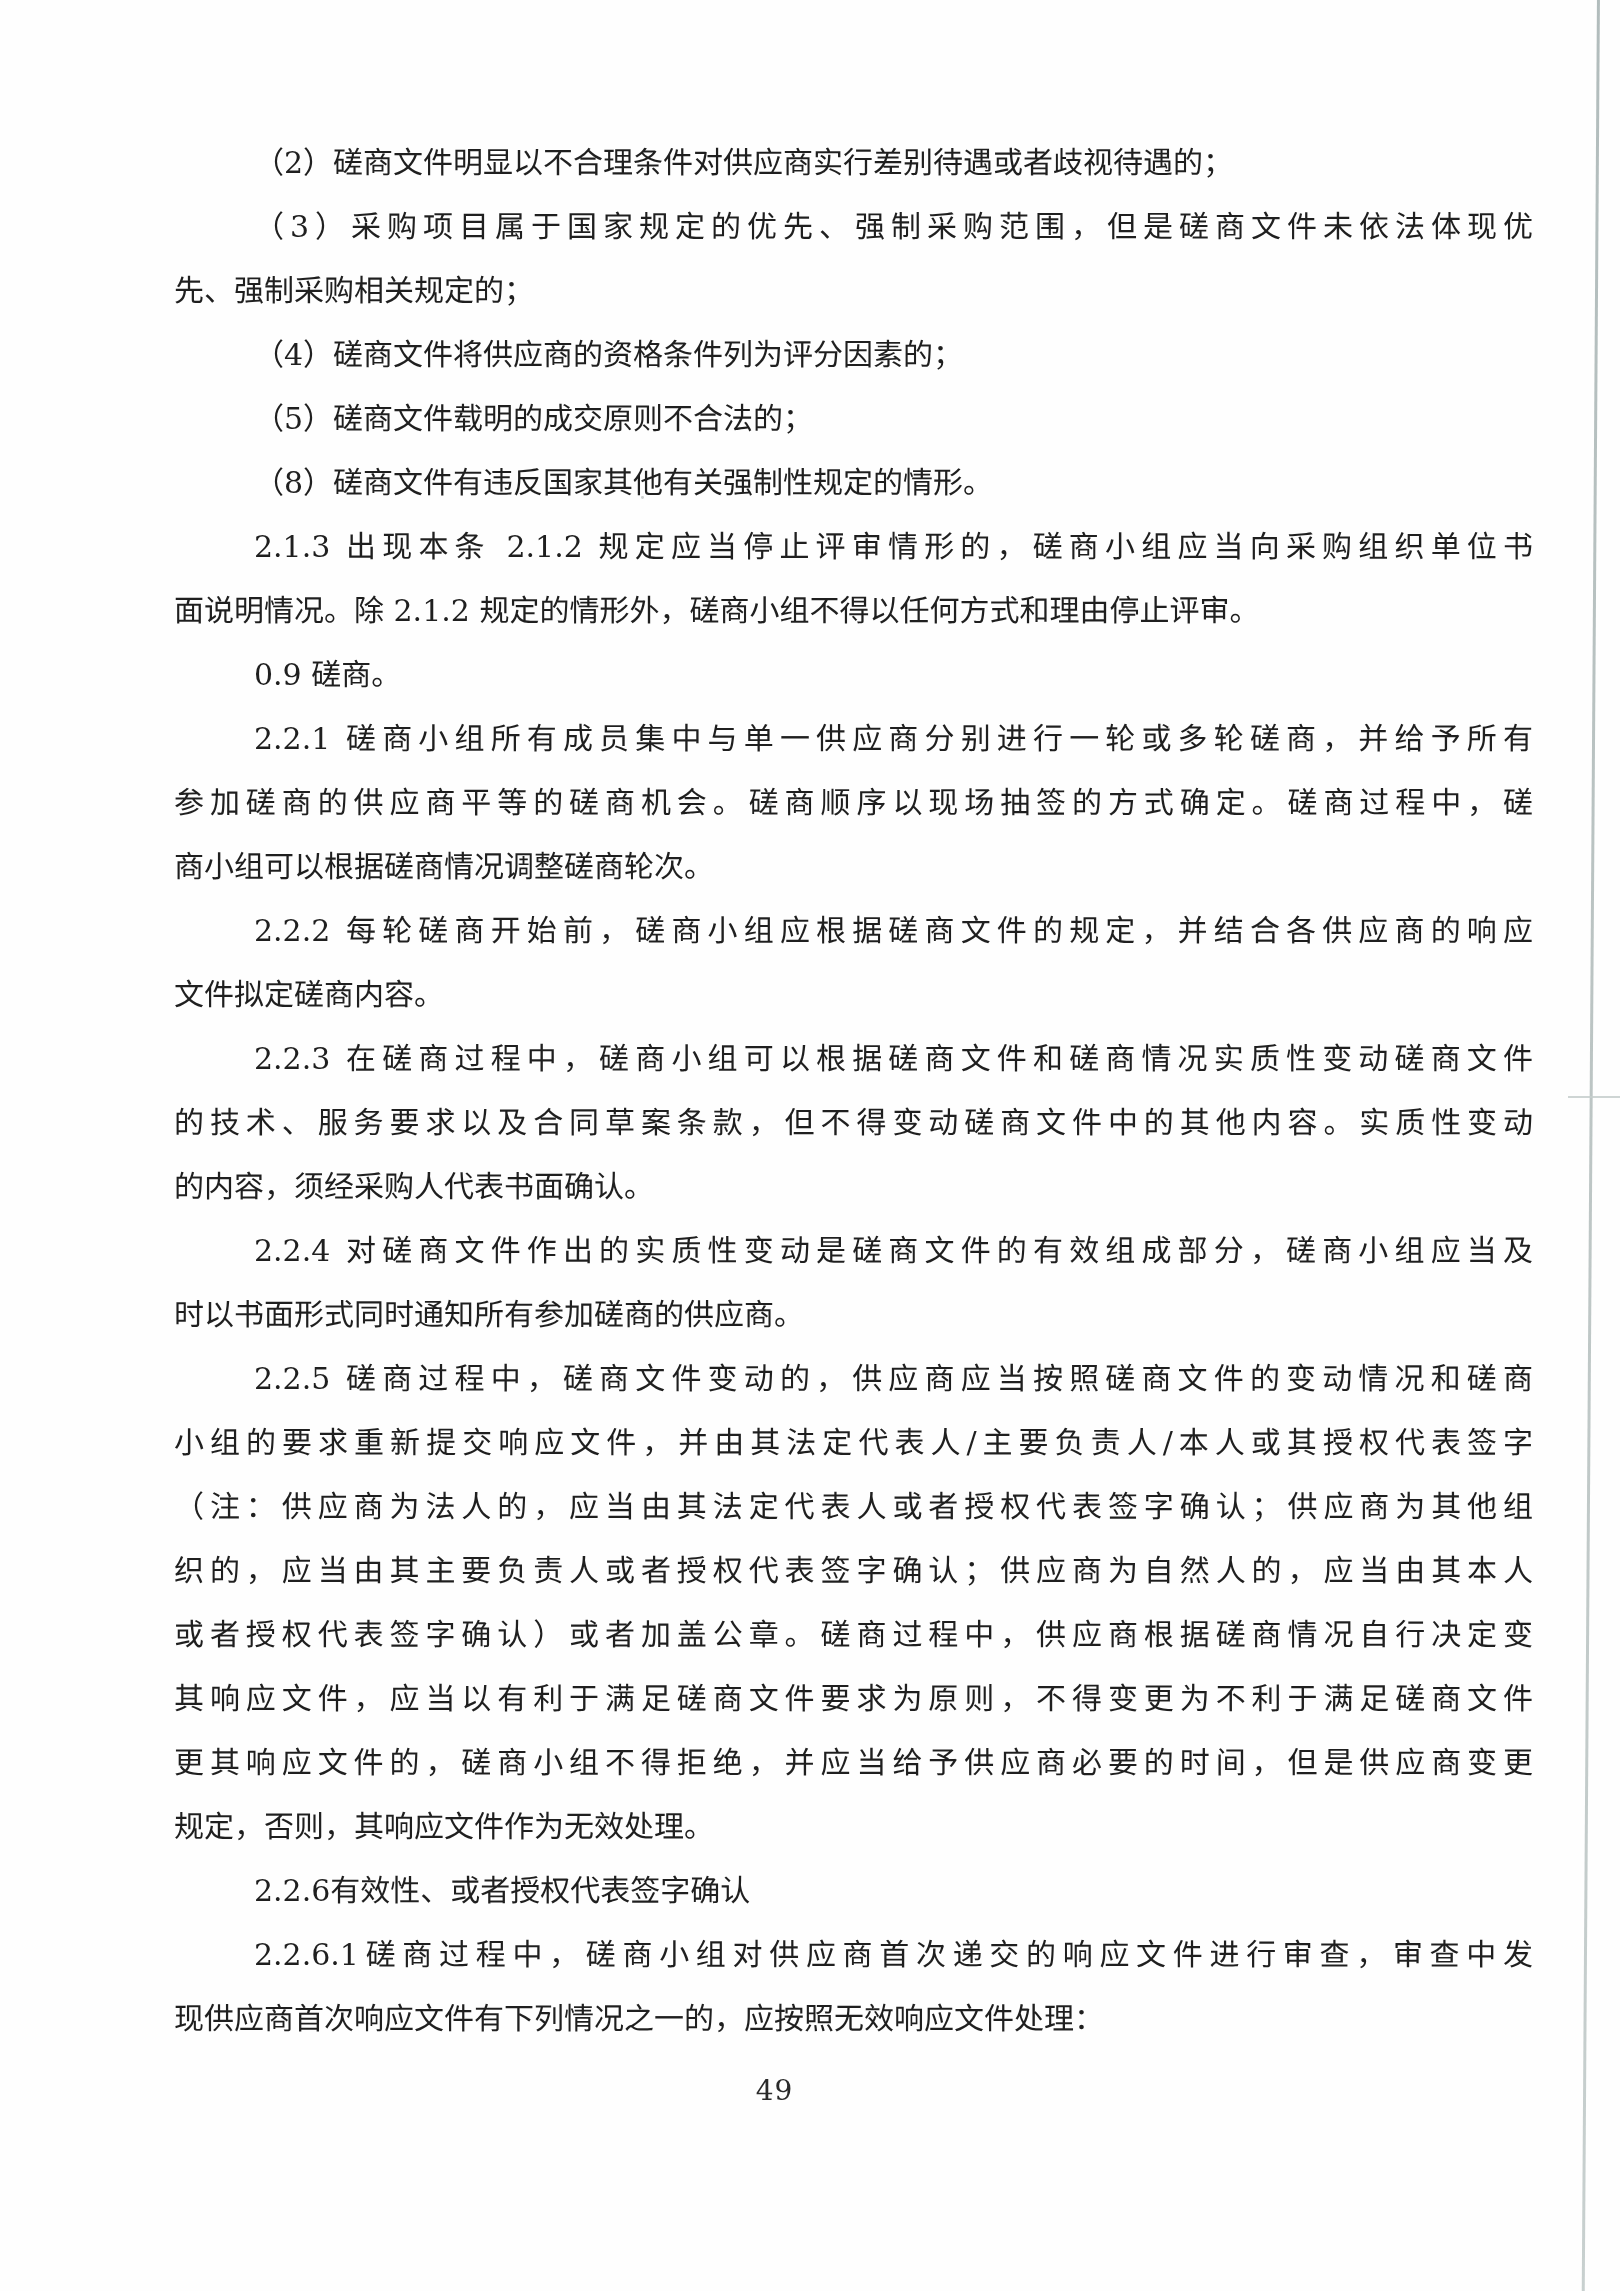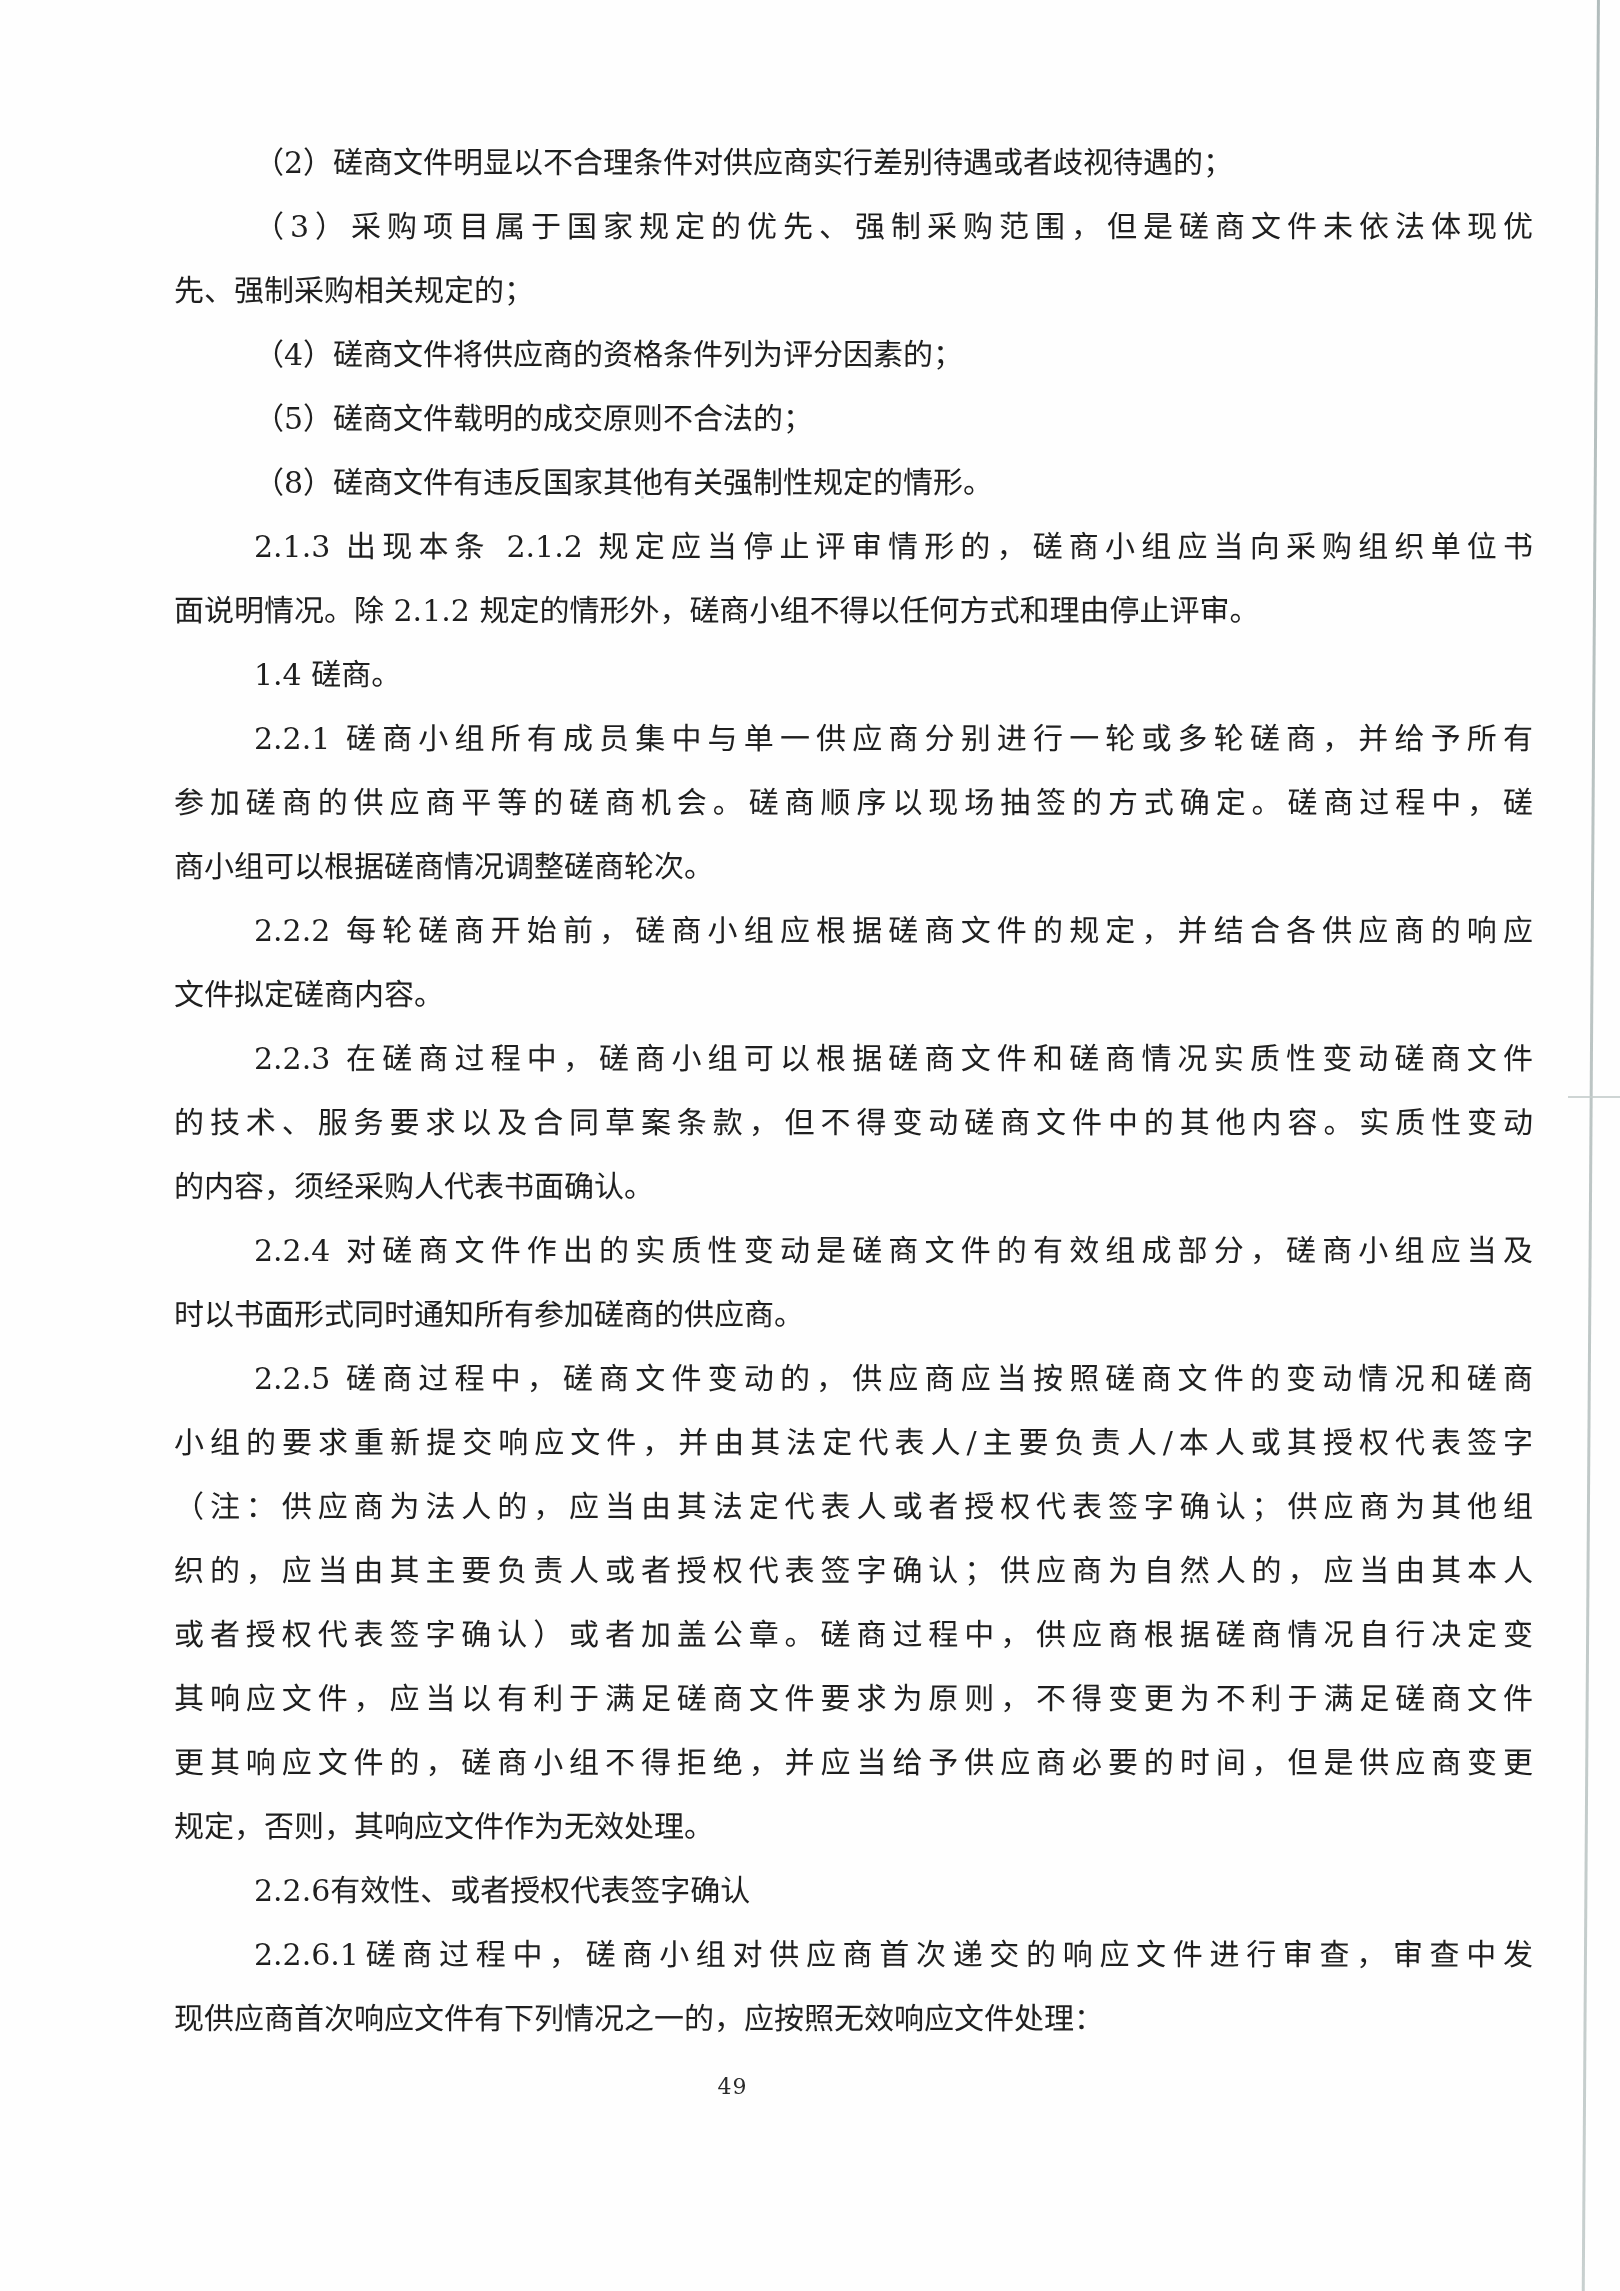--- a/index.html
+++ b/index.html
@@ -32,25 +32,25 @@
   .tline.indent {
     text-indent: 80px;
   }
   .tline.fill {
     text-align: justify;
     text-align-last: justify;
     text-justify: inter-character;
   }
   .page-number {
     position: absolute;
-    left: 703px;
+    left: 745px;
     top: 2074px;
     width: 59px;
     text-align: center;
-    font-size: 22px;
+    font-size: 28px;
     color: #2a2a2a;
     letter-spacing: 1px;
   }
   
   .scan-vline {
     position: absolute;
     left: 1597px;
     top: -7.8px;
     width: 2.5px;
     height: 2313px;
@@ -96,21 +96,21 @@
 
   <div class="doc-body">
       <div class="tline indent">（2）磋商文件明显以不合理条件对供应商实行差别待遇或者歧视待遇的；</div>
       <div class="tline indent fill">（3）采购项目属于国家规定的优先、强制采购范围，但是磋商文件未依法体现优</div>
       <div class="tline">先、强制采购相关规定的；</div>
       <div class="tline indent">（4）磋商文件将供应商的资格条件列为评分因素的；</div>
       <div class="tline indent">（5）磋商文件载明的成交原则不合法的；</div>
       <div class="tline indent">（8）磋商文件有违反国家其他有关强制性规定的情形。</div>
       <div class="tline indent fill">2.1.3 出现本条 2.1.2 规定应当停止评审情形的，磋商小组应当向采购组织单位书</div>
       <div class="tline">面说明情况。除 2.1.2 规定的情形外，磋商小组不得以任何方式和理由停止评审。</div>
-      <div class="tline indent">1.4 磋商。</div>
+      <div class="tline indent">0.9 磋商。</div>
       <div class="tline indent fill">2.2.1 磋商小组所有成员集中与单一供应商分别进行一轮或多轮磋商，并给予所有</div>
       <div class="tline fill">参加磋商的供应商平等的磋商机会。磋商顺序以现场抽签的方式确定。磋商过程中，磋</div>
       <div class="tline">商小组可以根据磋商情况调整磋商轮次。</div>
       <div class="tline indent fill">2.2.2 每轮磋商开始前，磋商小组应根据磋商文件的规定，并结合各供应商的响应</div>
       <div class="tline">文件拟定磋商内容。</div>
       <div class="tline indent fill">2.2.3 在磋商过程中，磋商小组可以根据磋商文件和磋商情况实质性变动磋商文件</div>
       <div class="tline fill">的技术、服务要求以及合同草案条款，但不得变动磋商文件中的其他内容。实质性变动</div>
       <div class="tline">的内容，须经采购人代表书面确认。</div>
       <div class="tline indent fill">2.2.4 对磋商文件作出的实质性变动是磋商文件的有效组成部分，磋商小组应当及</div>
       <div class="tline">时以书面形式同时通知所有参加磋商的供应商。</div>

